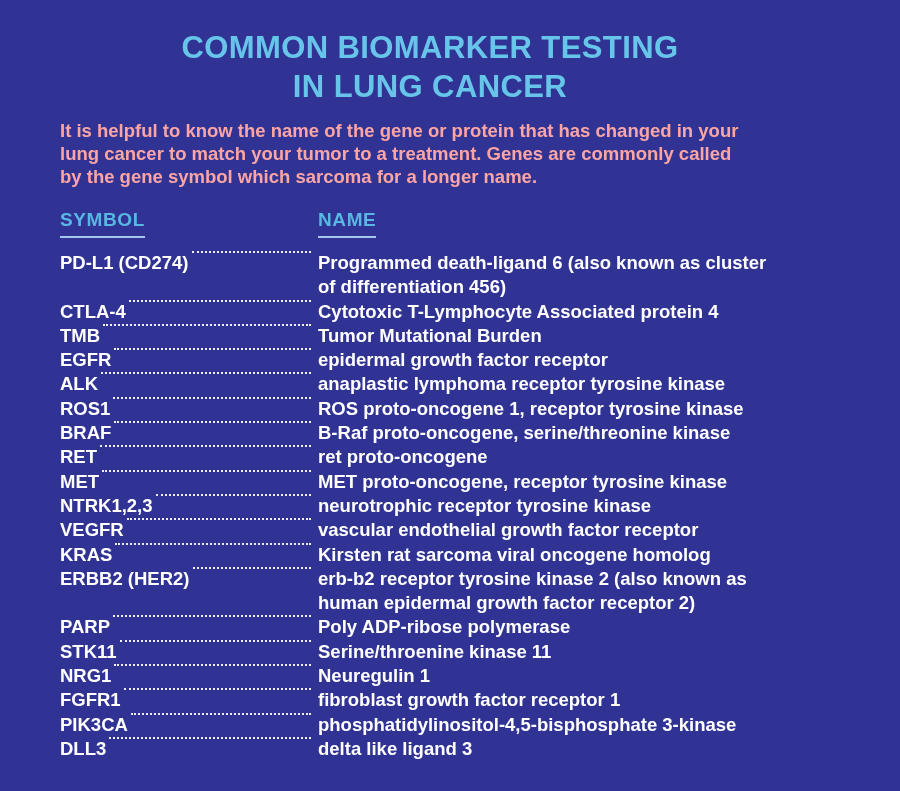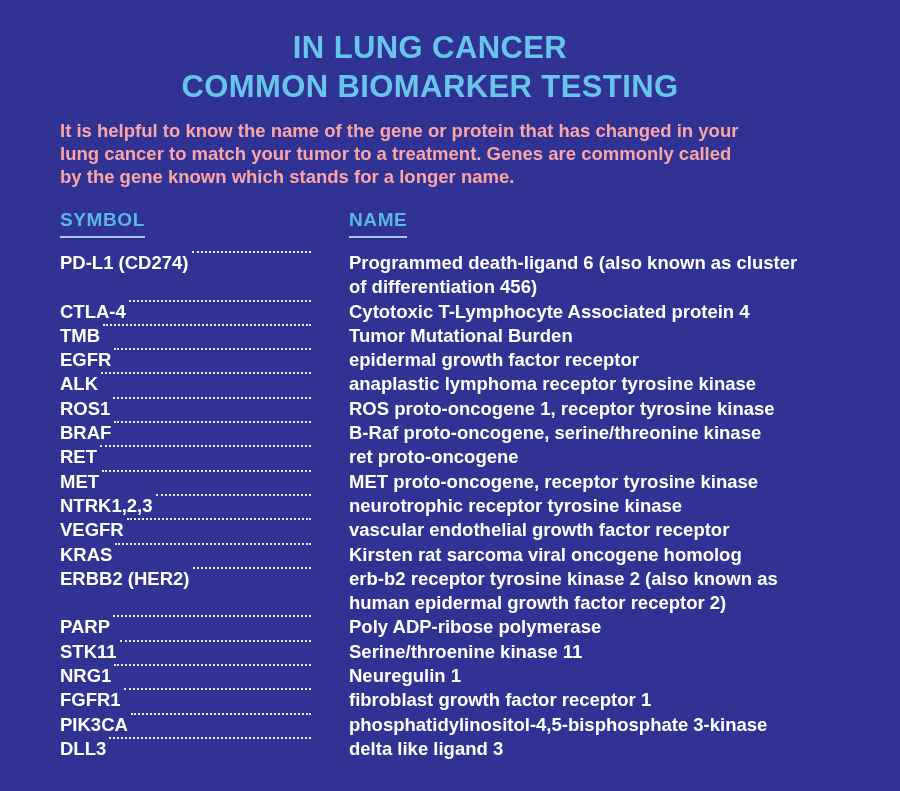--- a/index.html
+++ b/index.html
@@ -32,21 +32,20 @@
     color: #fca5a5;
     font-size: 18.5px;
     line-height: 23px;
     font-weight: bold;
     margin: 0 0 21px 0;
   }
   .grid-cols {
     display: grid;
     grid-template-columns: 258px 1fr;
     align-items: start;
-    gap: 31px;
   }
   .table-header {
     margin-bottom: 13px;
   }
   .header-label {
     color: #59B7E3;
     font-size: 19px;
     font-weight: 700;
     letter-spacing: 0.6px;
   }
@@ -81,28 +80,28 @@
   .name-line {
     white-space: nowrap;
   }
 </style>
 </head>
 <body>
 
 <div class="page">
 
   <div class="title">
+    <div>COMMON BIOMARKER TESTING</div>
     <div>IN LUNG CANCER</div>
-    <div>COMMON BIOMARKER TESTING</div>
   </div>
 
   <div class="intro">
     <div>It is helpful to know the name of the gene or protein that has changed in your</div>
     <div>lung cancer to match your tumor to a treatment. Genes are commonly called</div>
-    <div>by the gene known which stands for a longer name.</div>
+    <div>by the gene symbol which sarcoma for a longer name.</div>
   </div>
 
   <div class="grid-cols table-header">
     <div class="header-label">
       <span class="hl-text">SYMBOL</span>
     </div>
     <div class="header-label">
       <span class="hl-text">NAME</span>
     </div>
   </div>

